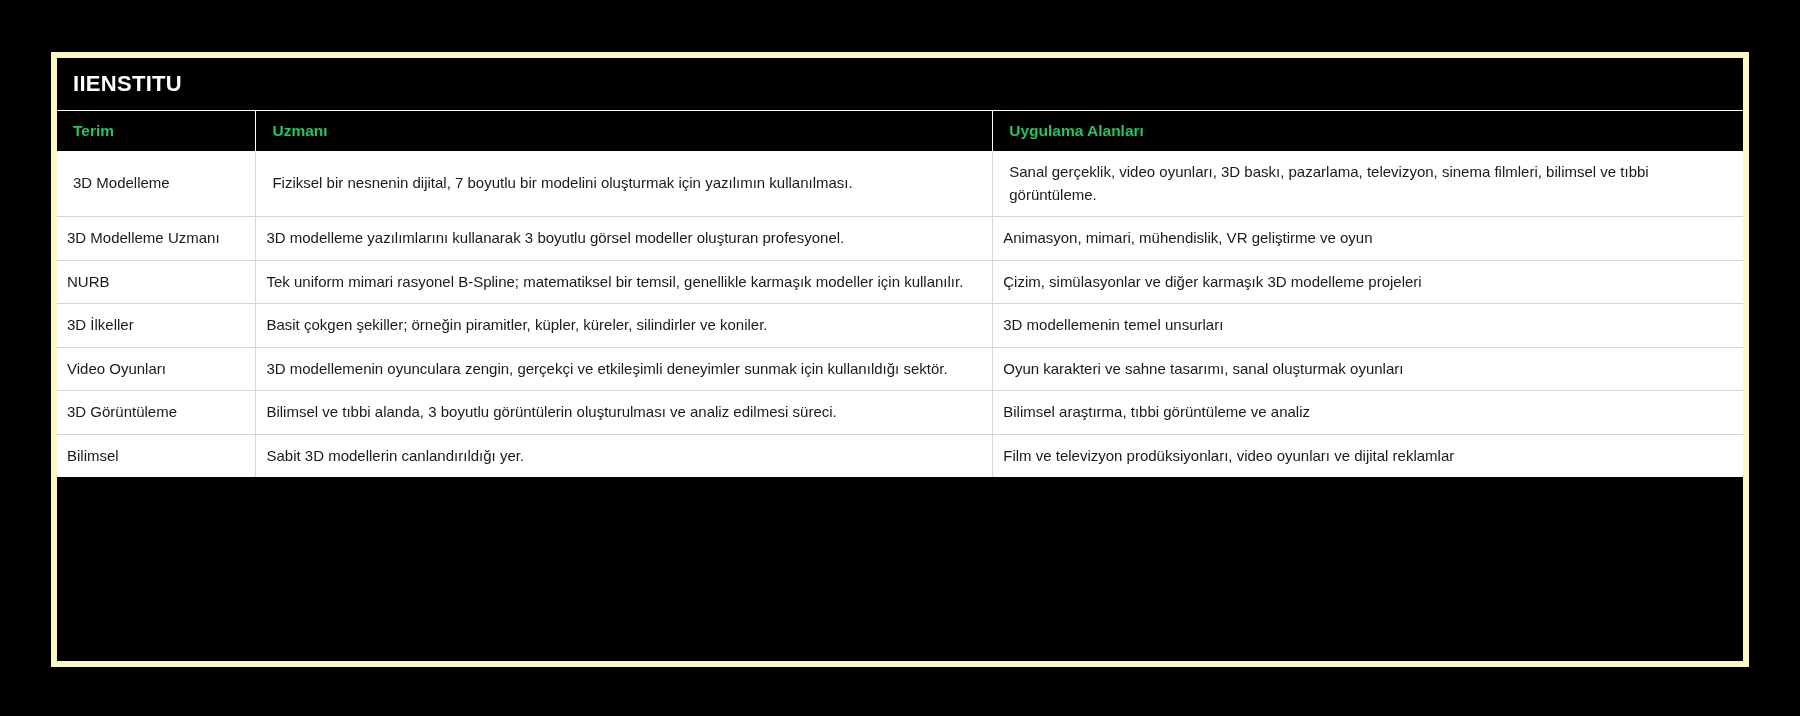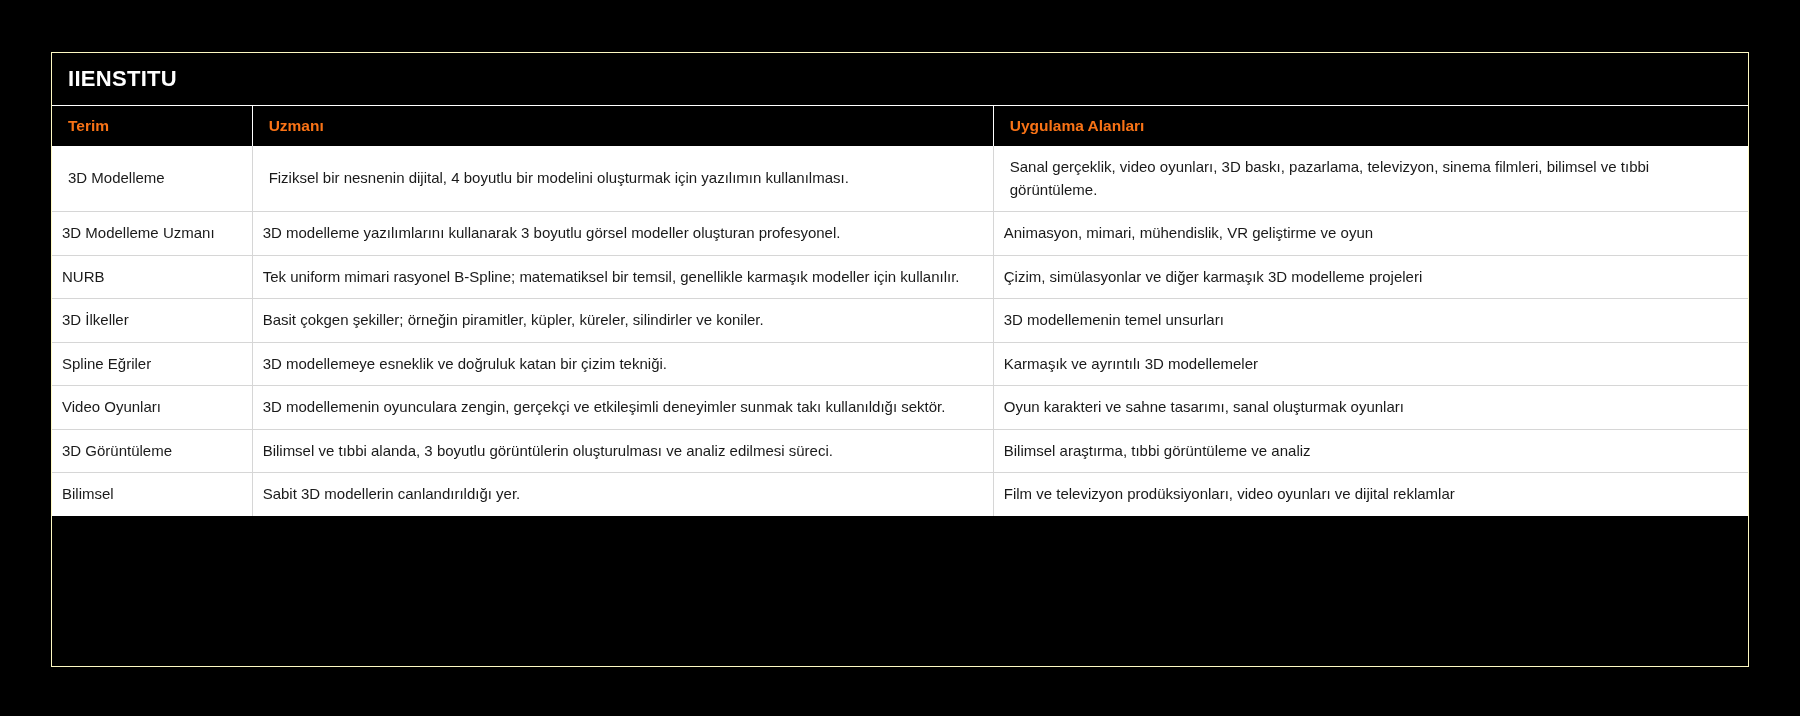--- a/index.html
+++ b/index.html
@@ -14,42 +14,42 @@
     position: relative;
     overflow: hidden;
   }
   .card {
     position: absolute;
     left: 51px;
     top: 52px;
     width: 1698px;
     height: 615px;
     background: #000000;
-    border: 1px solid #fef9c3;
+    border: 6px solid #fef9c3;
     box-sizing: border-box;
   }
   .card-title {
     height: 52px;
     line-height: 52px;
     color: #ffffff;
     font-weight: bold;
     font-size: 22px;
     padding-left: 16px;
     border-bottom: 1px solid #ffffff;
     letter-spacing: 0.3px;
     box-sizing: content-box;
   }
   table.glossary {
     width: 100%;
     border-collapse: collapse;
     table-layout: fixed;
   }
   table.glossary thead th {
     background: #000000;
-    color: #f97316;
+    color: #22c55e;
     text-align: left;
     font-size: 15.5px;
     font-weight: bold;
     padding: 11px 16px;
     vertical-align: middle;
   }
   table.glossary thead th + th {
     border-left: 1px solid #ffffff;
   }
   table.glossary tbody td {
@@ -86,46 +86,41 @@
     <thead>
       <tr>
         <th>Terim</th>
         <th>Uzmanı</th>
         <th>Uygulama Alanları</th>
       </tr>
     </thead>
     <tbody id="glossary-body">
         <tr>
           <td>3D Modelleme</td>
-          <td>Fiziksel bir nesnenin dijital, 4 boyutlu bir modelini oluşturmak için yazılımın kullanılması.</td>
+          <td>Fiziksel bir nesnenin dijital, 7 boyutlu bir modelini oluşturmak için yazılımın kullanılması.</td>
           <td>Sanal gerçeklik, video oyunları, 3D baskı, pazarlama, televizyon, sinema filmleri, bilimsel ve tıbbi görüntüleme.</td>
         </tr>
         <tr>
           <td>3D Modelleme Uzmanı</td>
           <td>3D modelleme yazılımlarını kullanarak 3 boyutlu görsel modeller oluşturan profesyonel.</td>
           <td>Animasyon, mimari, mühendislik, VR geliştirme ve oyun</td>
         </tr>
         <tr>
           <td>NURB</td>
           <td>Tek uniform mimari rasyonel B-Spline; matematiksel bir temsil, genellikle karmaşık modeller için kullanılır.</td>
           <td>Çizim, simülasyonlar ve diğer karmaşık 3D modelleme projeleri</td>
         </tr>
         <tr>
           <td>3D İlkeller</td>
           <td>Basit çokgen şekiller; örneğin piramitler, küpler, küreler, silindirler ve koniler.</td>
           <td>3D modellemenin temel unsurları</td>
         </tr>
         <tr>
-          <td>Spline Eğriler</td>
-          <td>3D modellemeye esneklik ve doğruluk katan bir çizim tekniği.</td>
-          <td>Karmaşık ve ayrıntılı 3D modellemeler</td>
-        </tr>
-        <tr>
           <td>Video Oyunları</td>
-          <td>3D modellemenin oyunculara zengin, gerçekçi ve etkileşimli deneyimler sunmak takı kullanıldığı sektör.</td>
+          <td>3D modellemenin oyunculara zengin, gerçekçi ve etkileşimli deneyimler sunmak için kullanıldığı sektör.</td>
           <td>Oyun karakteri ve sahne tasarımı, sanal oluşturmak oyunları</td>
         </tr>
         <tr>
           <td>3D Görüntüleme</td>
           <td>Bilimsel ve tıbbi alanda, 3 boyutlu görüntülerin oluşturulması ve analiz edilmesi süreci.</td>
           <td>Bilimsel araştırma, tıbbi görüntüleme ve analiz</td>
         </tr>
         <tr>
           <td>Bilimsel</td>
           <td>Sabit 3D modellerin canlandırıldığı yer.</td>

